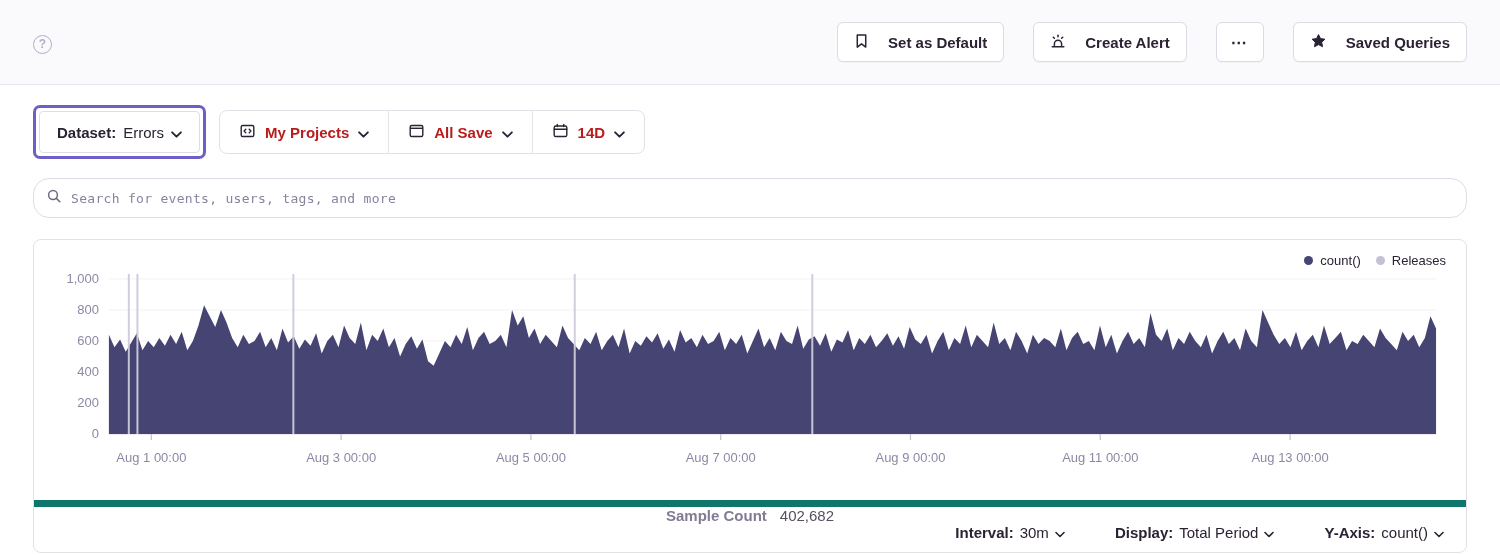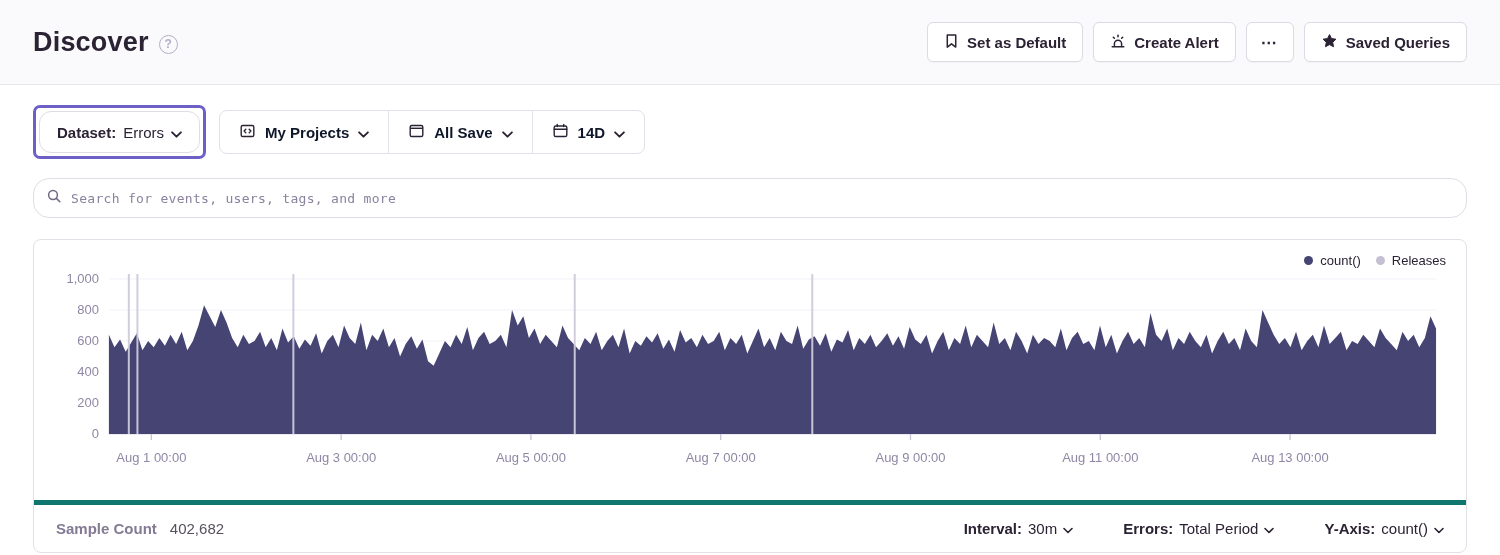--- a/index.html
+++ b/index.html
@@ -4,62 +4,61 @@
 <style>
   * { margin:0; padding:0; box-sizing:border-box; }
   html,body { width:1500px; height:555px; background:#fff; font-family:"Liberation Sans", sans-serif; color:#2B2233; overflow:hidden; }
 
   
   .header { height:85px; background:#FAF9FB; border-bottom:1px solid #E8E5EC; display:flex; align-items:center; padding:0 33px; }
   .title-wrap { display:flex; align-items:center; gap:10px; }
   .page-title { font-size:27px; font-weight:700; letter-spacing:.2px; color:#2B2233; }
   .help-icon { width:19px; height:19px; border-radius:50%; border:1.5px solid #B5AEC6; color:#B5AEC6; font-size:12px; font-weight:700; display:flex; align-items:center; justify-content:center; margin-top:4px; cursor:pointer; }
   .header-actions { margin-left:auto; display:flex; align-items:center; gap:10px; }
-  .btn { height:40px; background:#fff; border:1px solid #DED9E4; border-radius:6px; padding:0 16px; display:flex; align-items:center; gap:8px; font-size:15px; font-weight:700; color:#2B2233; cursor:pointer; box-shadow:0 1px 1px rgba(43,34,51,.03); white-space:nowrap; }
+  .btn { height:40px; background:#fff; border:1px solid #DED9E4; border-radius:6px; padding:0 16px; display:flex; align-items:center; gap:19px; font-size:15px; font-weight:700; color:#2B2233; cursor:pointer; box-shadow:0 1px 1px rgba(43,34,51,.03); white-space:nowrap;margin-left:19px; }
   .btn svg { flex:0 0 auto; }
   .ellipsis-btn { padding:0 14px; font-size:16px; letter-spacing:2px; font-weight:700; }
 
   
   .main { padding:0 33px; }
   .filter-row { margin-top:20px; display:flex; align-items:center; gap:13px; }
   .dataset-highlight { border:3px solid #6C5FC7; border-radius:7px; padding:3px; }
-  .dataset-btn { height:42px; background:#fff; border:1px solid #E0DCE5; border-radius:12px; padding:0 17px; display:flex; align-items:center; gap:7px; font-size:15px; cursor:pointer; }
+  .dataset-btn { height:42px; background:#fff; border:1px solid #E0DCE5; border-radius:4px; padding:0 17px; display:flex; align-items:center; gap:7px; font-size:15px; cursor:pointer; }
   .dataset-btn .lbl { font-weight:700; }
   .filter-group { height:44px; border:1px solid #E3E0E8; border-radius:8px; display:flex; align-items:stretch; background:#fff; }
-  .filter-item { display:flex; align-items:center; gap:9px; padding:0 19px; font-size:15px; font-weight:700; color:#0f172a; cursor:pointer; }
+  .filter-item { display:flex; align-items:center; gap:9px; padding:0 19px; font-size:15px; font-weight:700; color:#b91c1c; cursor:pointer; }
   .filter-item + .filter-item { border-left:1px solid #E6E3EA; }
 
   
   .search-bar { margin-top:19px; height:40px; border:1px solid #E0DCE5; border-radius:16px; display:flex; align-items:center; padding:0 12px; gap:9px; background:#fff; }
   .search-bar input { border:none; outline:none; flex:1; font-family:"DejaVu Sans Mono", monospace; font-size:13px; color:#2B2233; letter-spacing:.3px; background:transparent; }
   .search-bar input::placeholder { color:#8A829F; }
 
   
   .panel { margin-top:21px; height:314px; border:1px solid #E3E0E8; border-radius:8px; position:relative; background:#fff; }
   .legend { position:absolute; top:13px; right:20px; display:flex; align-items:center; gap:15px; z-index:3; }
   .legend-item { display:flex; align-items:center; gap:7px; font-size:13px; color:#2B2233; cursor:pointer; }
   .legend-dot { width:9px; height:9px; border-radius:50%; }
   .chart-holder { position:absolute; top:0; left:0; right:0; height:242px; }
   .chart-holder svg { display:block; width:100%; height:242px; }
 
   
-  .panel-footer { position:absolute; left:0; right:0; bottom:0; height:52px; border-top:5px solid #0f766e; display:flex; align-items:center; padding:0 22px; }
+  .panel-footer { position:absolute; left:0; right:0; bottom:0; height:52px; border-top:7px solid #0f766e; display:flex; align-items:center; padding:0 22px;flex-direction:column; }
   .sample-wrap { display:flex; align-items:baseline; gap:13px; font-size:15px; }
   .sample-label { font-weight:700; color:#837A93; }
   .sample-value { color:#57505F; }
   .footer-controls { margin-left:auto; display:flex; align-items:center; gap:50px; }
   .footer-dd { display:flex; align-items:center; gap:6px; font-size:15px; cursor:pointer;justify-content:space-between; }
   .footer-dd .lbl { font-weight:700; }
 </style>
 </head>
 <body>
 
 <div class="header">
   <div class="title-wrap">
-    <div class="page-title">Discover</div>
     <div class="help-icon">?</div>
   </div>
   <div class="header-actions">
     <button class="btn">
       <span><svg width="15" height="16" viewBox="0 0 16 16">
             <path d="M3.5 1.5h9v13L8 11l-4.5 3.5z" fill="none" stroke="#2B2233" stroke-width="1.6" stroke-linejoin="round"></path>
           </svg></span>
       <span>Set as Default</span>
     </button>
     <button class="btn">
@@ -196,21 +195,21 @@
       </div>
       <div class="footer-controls">
         <div class="footer-dd">
           <span class="lbl">Interval:</span>
           <span>30m</span>
           <span><svg width="10" height="7" viewBox="0 0 10 6">
                 <path d="M1 1l4 4 4-4" fill="none" stroke="#2B2233" stroke-width="1.6" stroke-linecap="round" stroke-linejoin="round"></path>
               </svg></span>
         </div>
         <div class="footer-dd">
-          <span class="lbl">Errors:</span>
+          <span class="lbl">Display:</span>
           <span>Total Period</span>
           <span><svg width="10" height="7" viewBox="0 0 10 6">
                 <path d="M1 1l4 4 4-4" fill="none" stroke="#2B2233" stroke-width="1.6" stroke-linecap="round" stroke-linejoin="round"></path>
               </svg></span>
         </div>
         <div class="footer-dd">
           <span class="lbl">Y-Axis:</span>
           <span>count()</span>
           <span><svg width="10" height="7" viewBox="0 0 10 6">
                 <path d="M1 1l4 4 4-4" fill="none" stroke="#2B2233" stroke-width="1.6" stroke-linecap="round" stroke-linejoin="round"></path>

